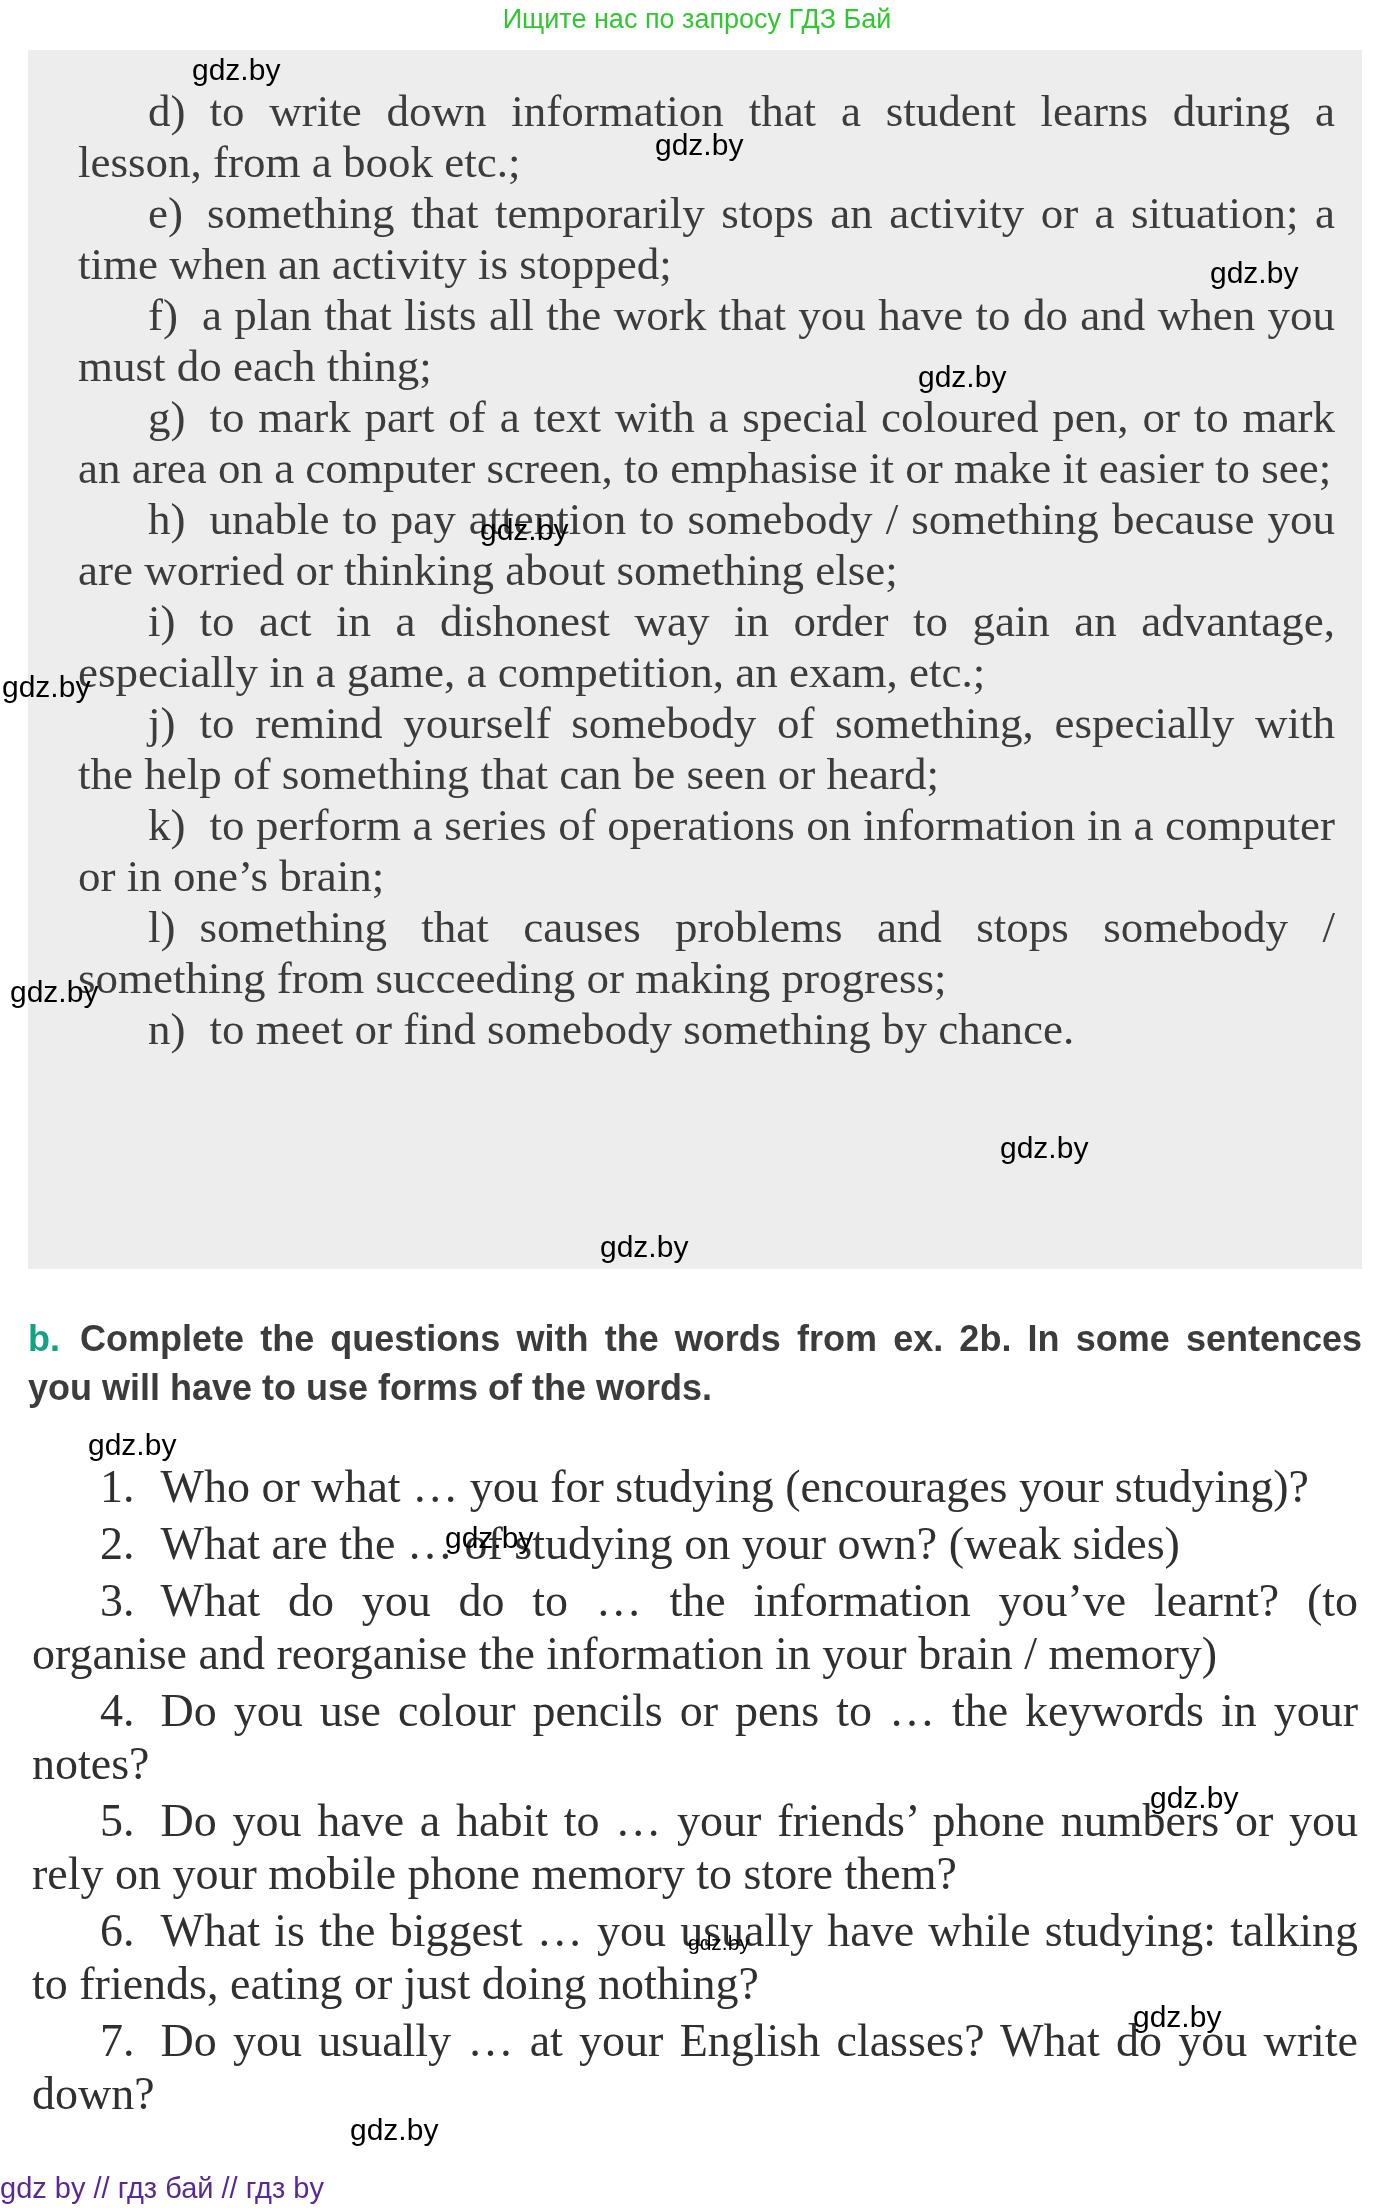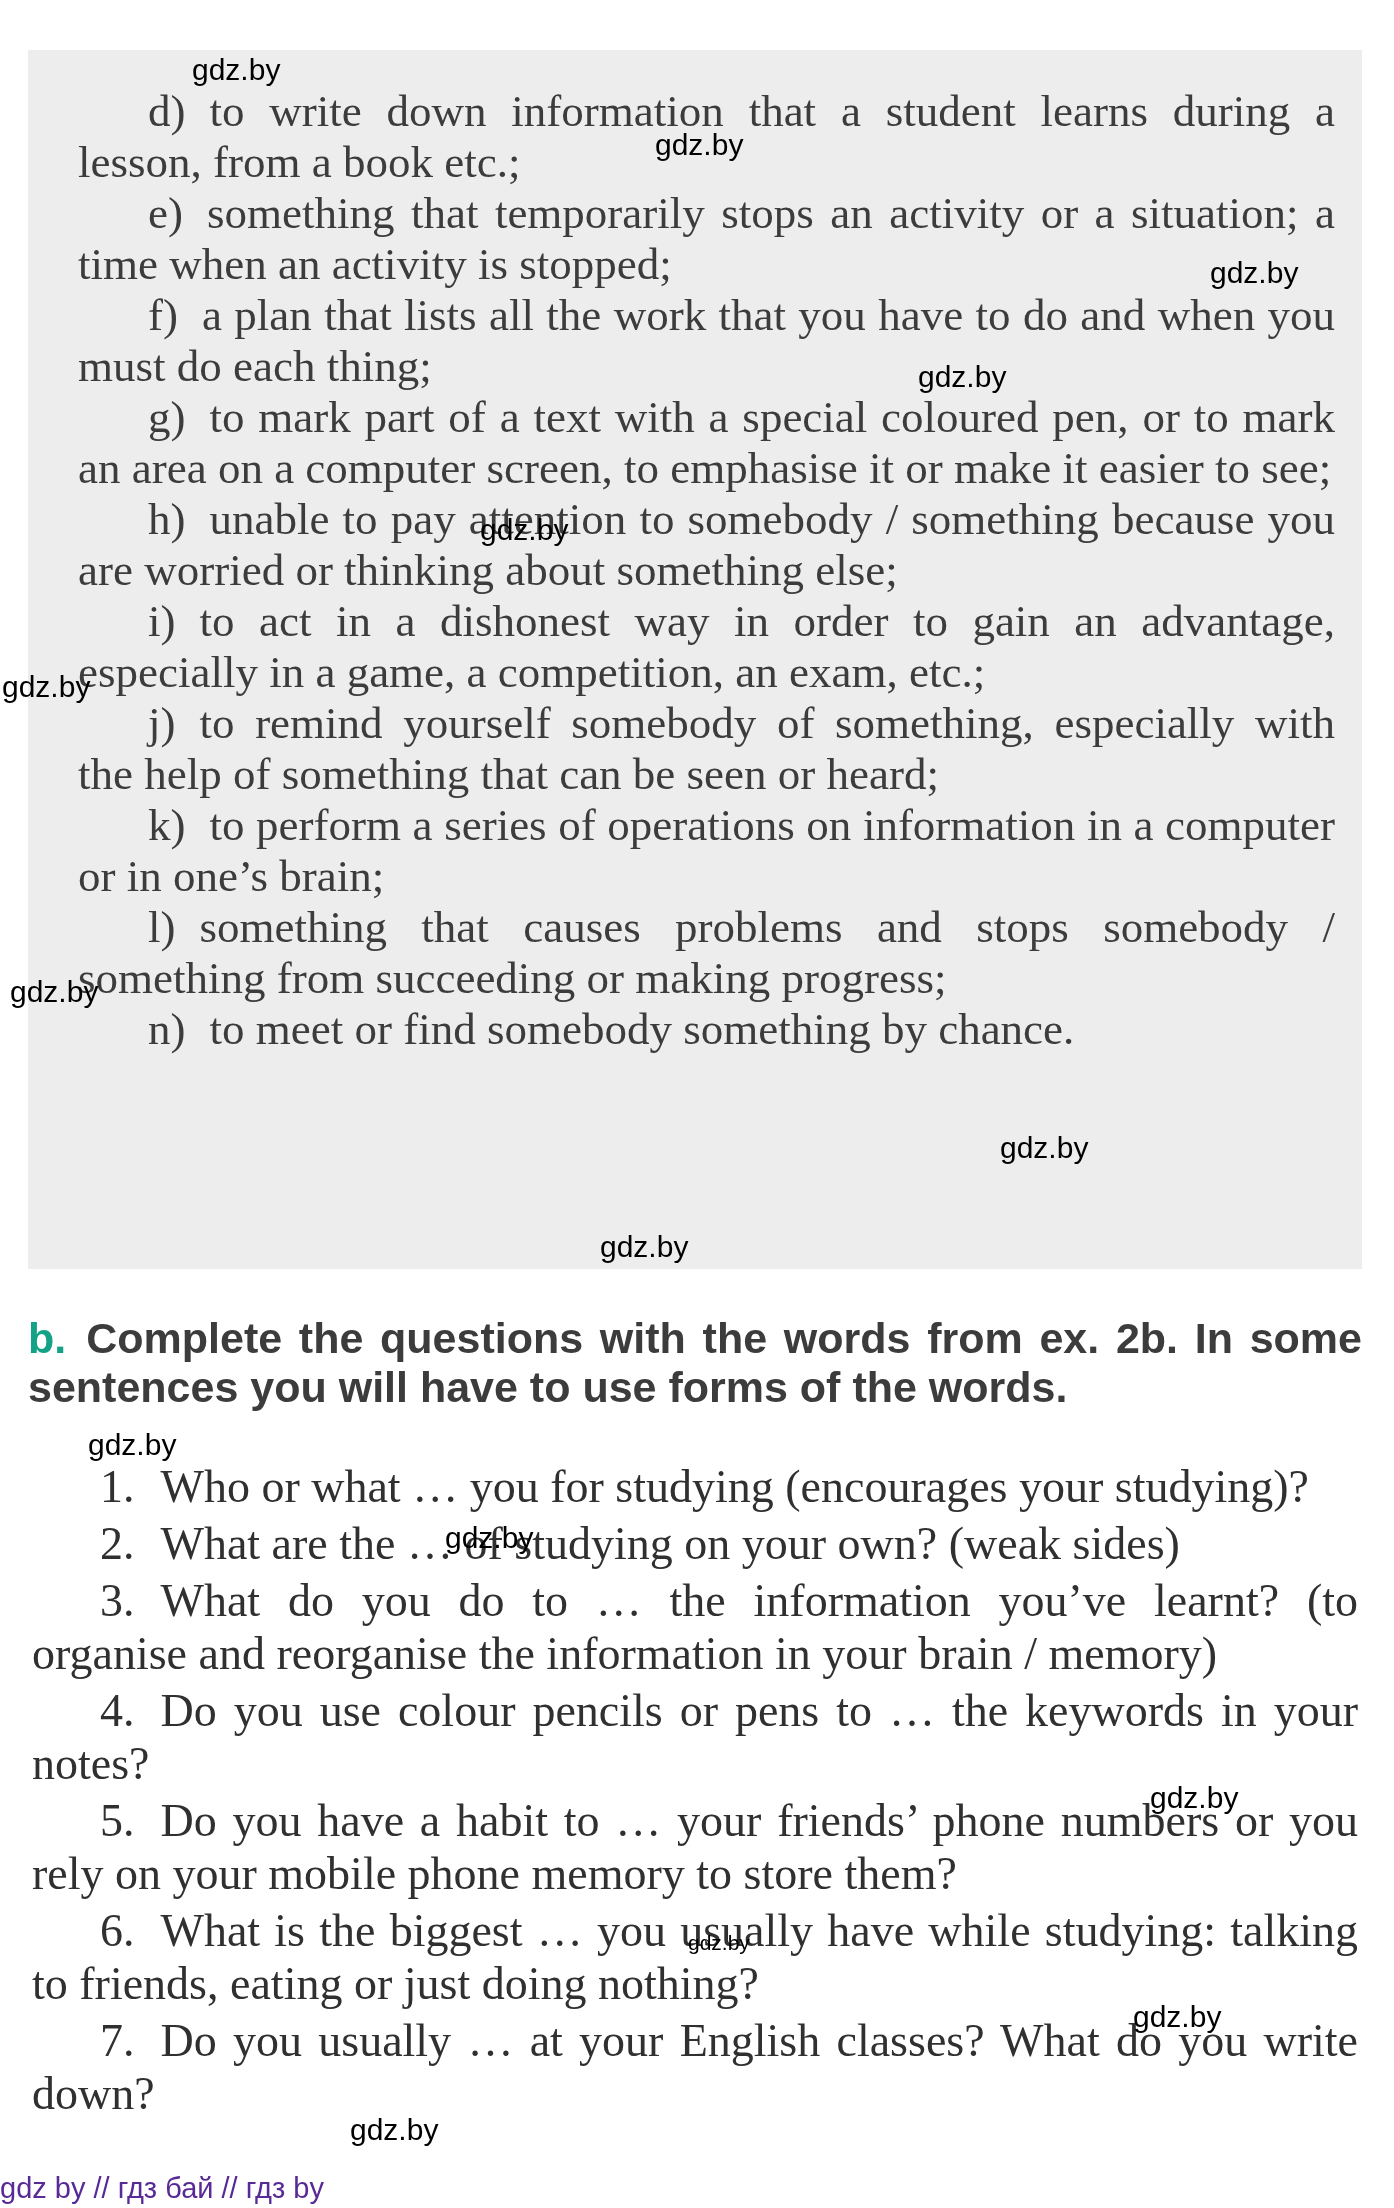--- a/index.html
+++ b/index.html
@@ -38,21 +38,21 @@
     text-indent: 70px;
     font-family: Liberation Serif, serif;
   }
   .def .lbl { margin-right: 24px; }
   .task-heading {
     position: absolute;
     left: 28px; top: 1314px;
     width: 1334px;
     margin: 0;
     font-weight: bold;
-    font-size: 43px;
+    font-size: 36px;
     line-height: 49px;
     color: #3c3c3c;
     text-align: justify;
     font-family: "Liberation Sans", sans-serif;
   }
   .task-letter { color: #14a287; margin-right: 20px; }
   .questions-block {
     position: absolute;
     left: 28px; top: 1456px;
     width: 1334px;
@@ -84,20 +84,21 @@
     line-height: 32px;
     color: #582a96;
     font-family: "Liberation Sans", sans-serif;
   }
 </style>
 </head>
 <body>
 
 <div class="page">
 
+  <div class="site-header">Ищите нас по запросу ГДЗ Бай</div>
 
   <section class="defs-box">
     <p class="def"><span class="lbl">d)</span><span>to write down information that a student learns during a lesson, from a book etc.;</span></p>
     <p class="def"><span class="lbl">e)</span><span>something that temporarily stops an activity or a situation; a time when an activity is stopped;</span></p>
     <p class="def"><span class="lbl">f)</span><span>a plan that lists all the work that you have to do and when you must do each thing;</span></p>
     <p class="def"><span class="lbl">g)</span><span>to mark part of a text with a special coloured pen, or to mark an area on a computer screen, to emphasise it or make it easier to see;</span></p>
     <p class="def"><span class="lbl">h)</span><span>unable to pay attention to somebody / something because you are worried or thinking about something else;</span></p>
     <p class="def"><span class="lbl">i)</span><span>to act in a dishonest way in order to gain an advantage, especially in a game, a competition, an exam, etc.;</span></p>
     <p class="def"><span class="lbl">j)</span><span>to remind yourself somebody of something, especially with the help of something that can be seen or heard;</span></p>
     <p class="def"><span class="lbl">k)</span><span>to perform a series of operations on information in a computer or in one’s brain;</span></p>

